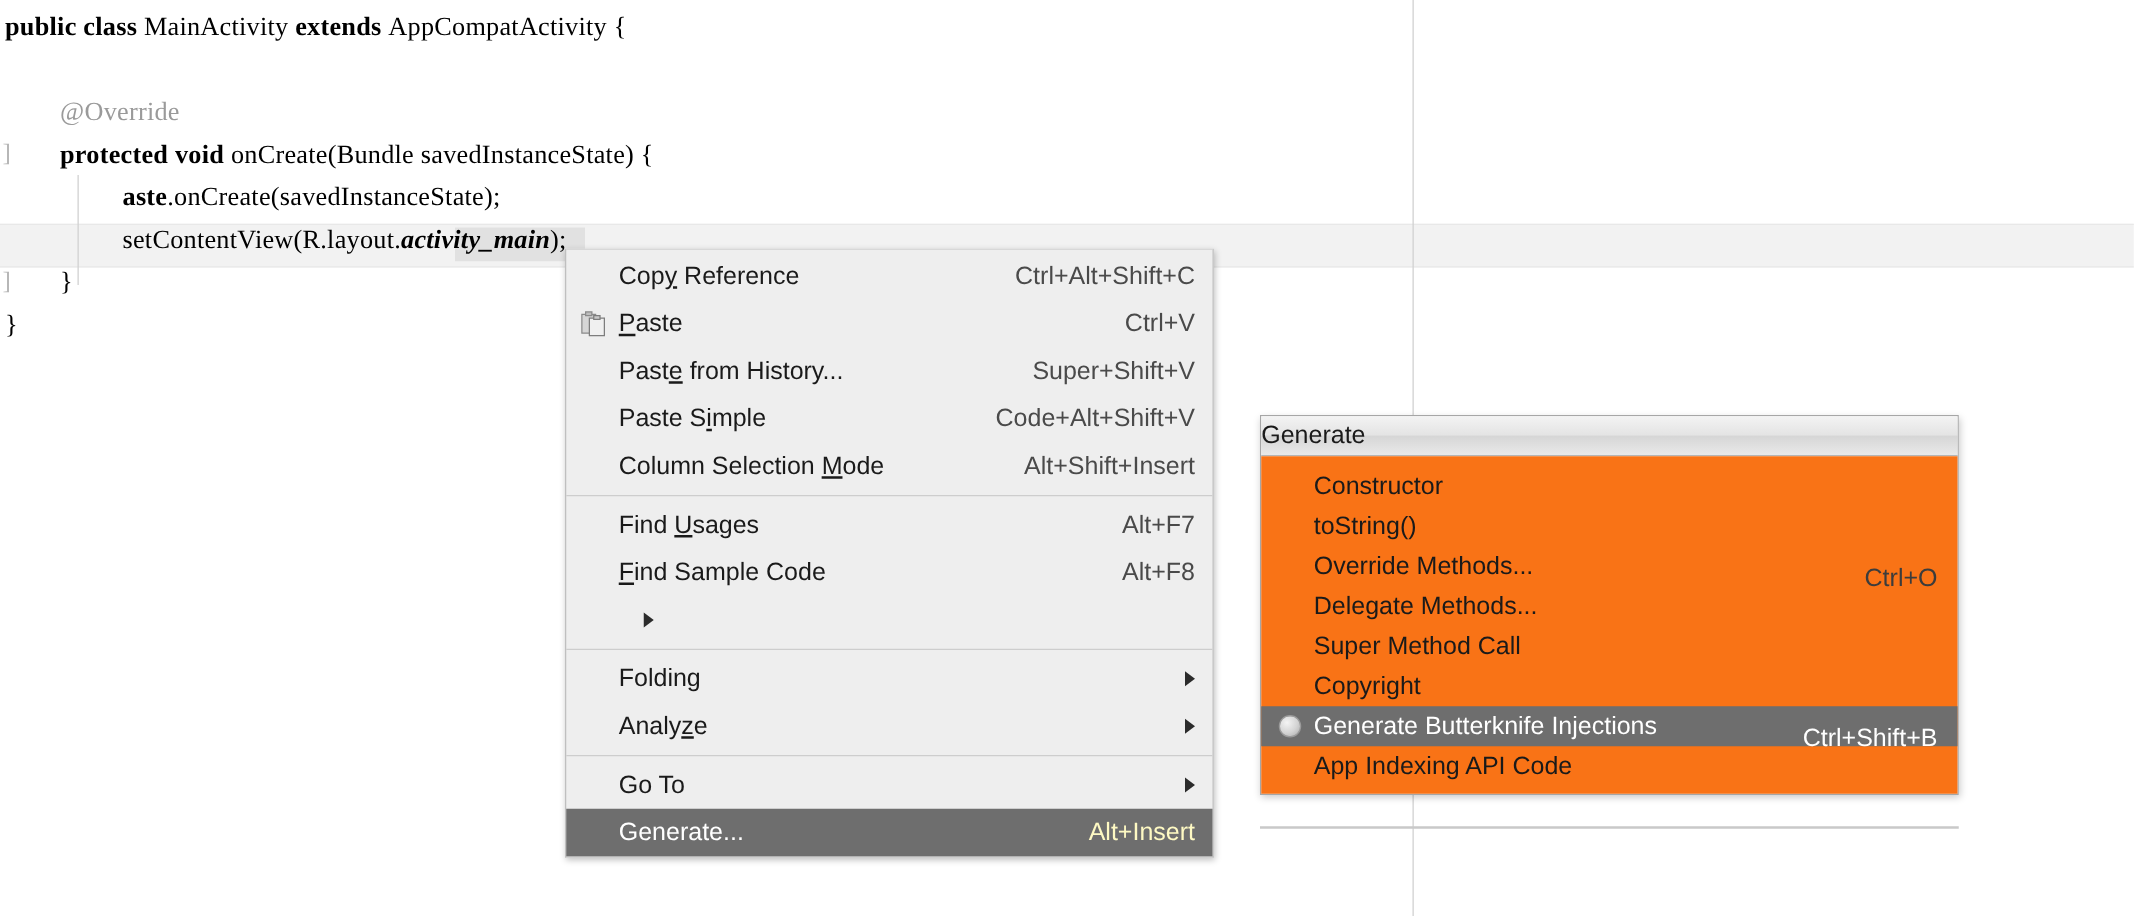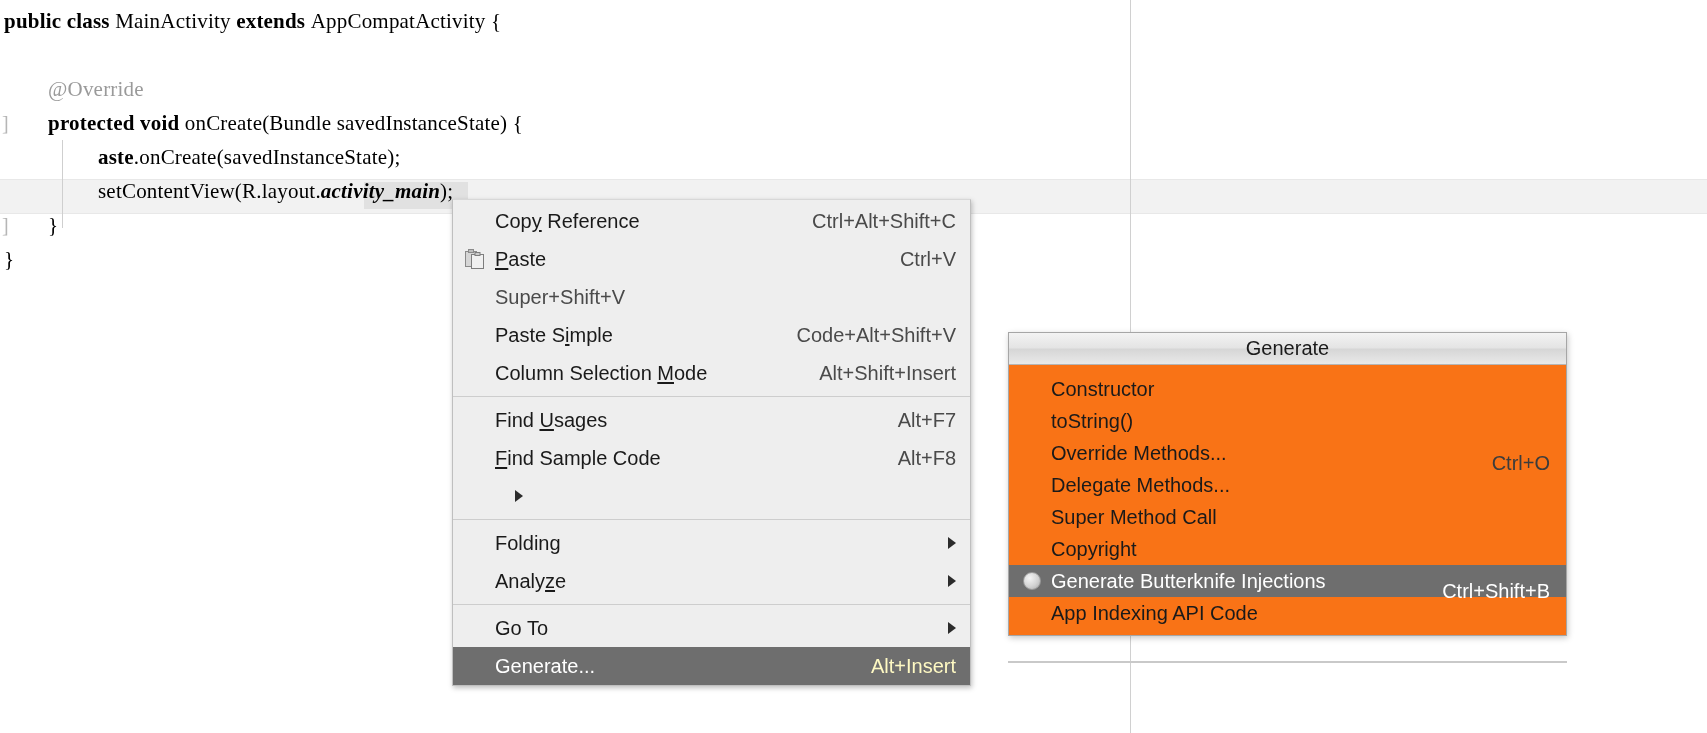--- a/index.html
+++ b/index.html
@@ -100,20 +100,21 @@
     color: #ffffff;
   }
   .cm-label {
     flex: 1 1 auto;
     white-space: nowrap;
   }
   .cm-label u { text-decoration: underline; text-underline-offset: 2px; }
   .cm-shortcut {
     flex: 0 0 auto;
     color: #4a4a4a;
+    margin-left: 28px;
     white-space: nowrap;
   }
   .cm-item.selected .cm-shortcut { color: #fef9c3; }
   .cm-sep {
     height: 1px;
     background: #cdcdcd;
     margin: 4px 0 4px 0;
   }
   .cm-arrow {
     flex: 0 0 auto;
@@ -138,21 +139,20 @@
     background: #ffffff;
     border: 1px solid #a6a6a6;
     box-shadow: 1px 2px 6px rgba(0,0,0,0.22);
     font-size: 20px;
     color: #1a1a1a;
     box-sizing: border-box;
   }
   #generate-title {
     height: 31px;
     line-height: 31px;
-    text-align: center;
     font-size: 20px;
     color: #1a1a1a;
     background: linear-gradient(to bottom, #f3f3f3 0%, #e4e4e4 48%, #d6d6d6 52%, #e9e9e9 100%);
     border-bottom: 1px solid #b5b5b5;
   }
   #generate-list {
     padding: 8px 0 6px 0;
     background: #f97316;
   }
   .gp-item {
@@ -225,20 +225,21 @@
       <span class="cm-icon"><svg viewBox="0 0 22 22" width="22" height="22">
           <rect x="1.5" y="3.5" width="11" height="15" fill="#d6d6d6" stroke="#8a8a8a"></rect>
           <rect x="4.5" y="1.5" width="5" height="3" fill="#bdbdbd" stroke="#8a8a8a"></rect>
           <rect x="7.5" y="6.5" width="12" height="14" fill="#f0f0f0" stroke="#7d7d7d"></rect>
           <rect x="11" y="4.5" width="5" height="3" fill="#c9c9c9" stroke="#7d7d7d"></rect>
         </svg></span>
       <span class="cm-label"><u>P</u>aste</span>
       <span class="cm-shortcut">Ctrl+V</span>
     </div>
     <div class="cm-item">
+      <span class="cm-label">Past<u>e</u> from History...</span>
       <span class="cm-shortcut">Super+Shift+V</span>
     </div>
     <div class="cm-item">
       <span class="cm-label">Paste S<u>i</u>mple</span>
       <span class="cm-shortcut">Code+Alt+Shift+V</span>
     </div>
     <div class="cm-item">
       <span class="cm-label">Column Selection <u>M</u>ode</span>
       <span class="cm-shortcut">Alt+Shift+Insert</span>
     </div>

